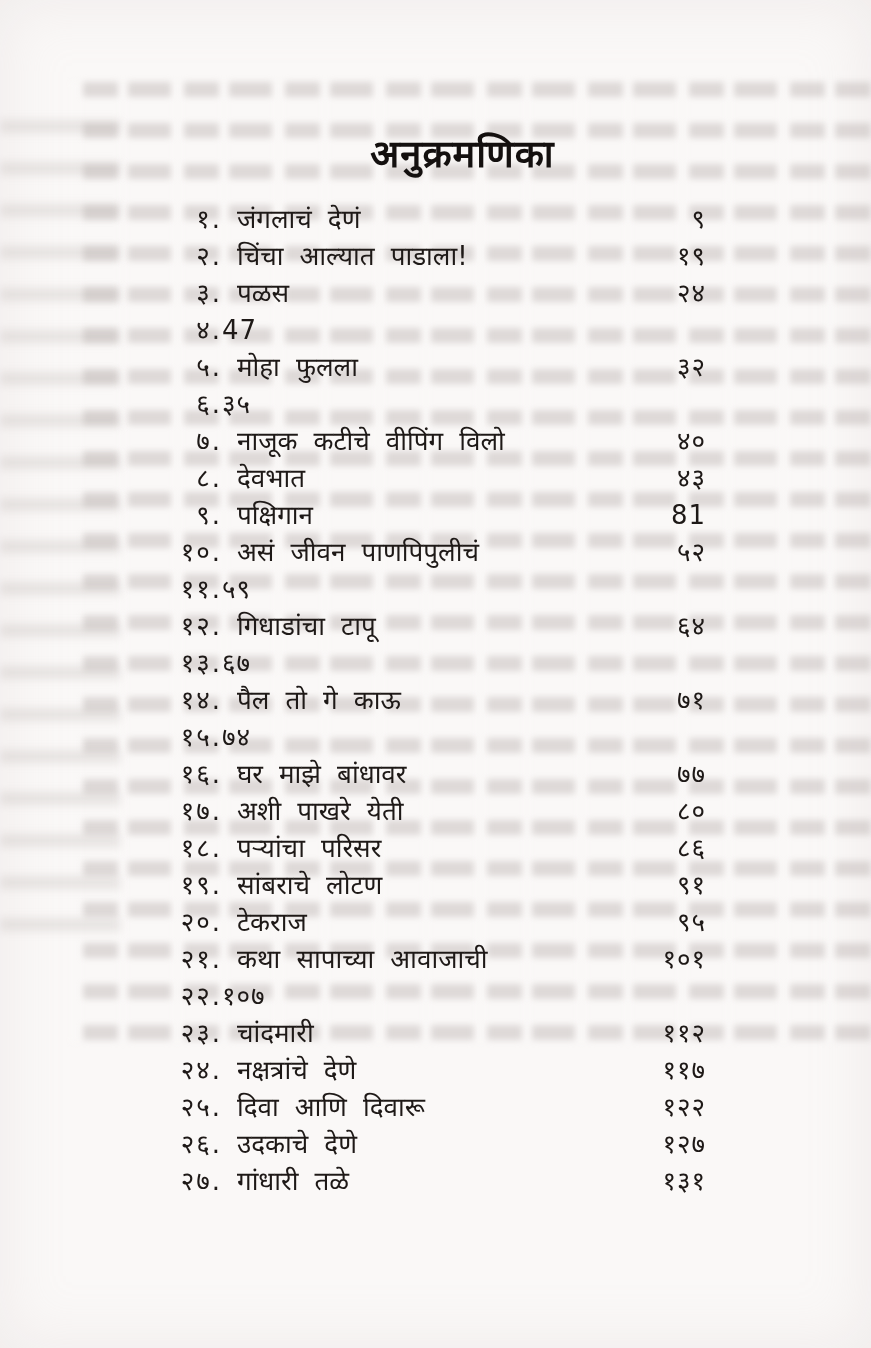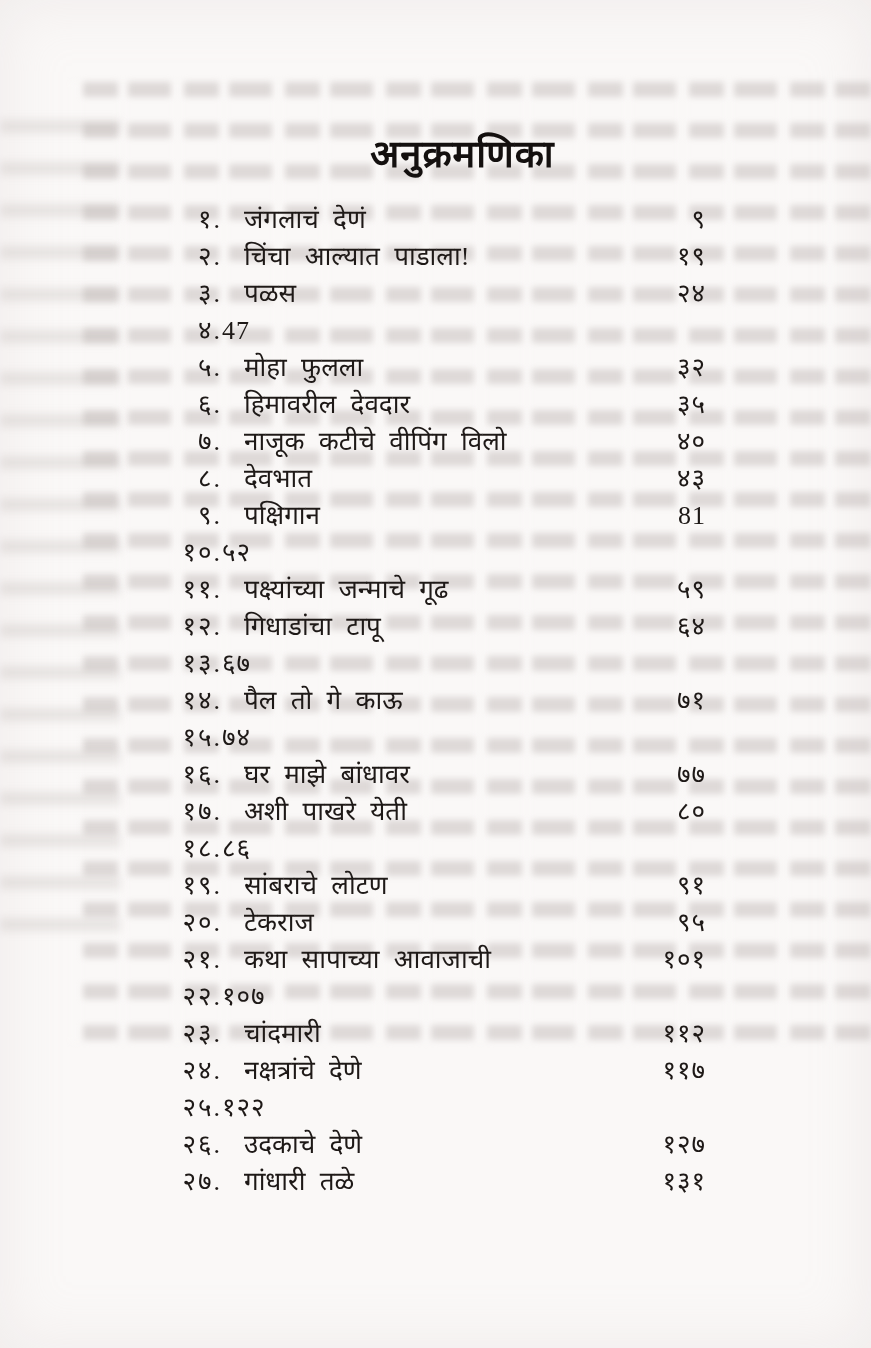--- a/index.html
+++ b/index.html
@@ -12,21 +12,20 @@
     background: #f7f4f3;
     font-family: "DejaVu Sans", sans-serif;
     overflow: hidden;
   }
   .page {
     position: relative;
     width: 871px;
     height: 1348px;
     background: #faf8f7;
     box-shadow: inset 0 0 60px rgba(210,200,198,0.25);
-    font-family: Liberation Serif, serif;
   }
   
   .ghost-layer {
     position: absolute;
     left: 70px;
     right: 0;
     top: 82px;
     height: 960px;
     background:
       repeating-linear-gradient(90deg,
@@ -77,21 +76,21 @@
     color: #1e1917;
     white-space: nowrap;
   }
   .num {
     width: 52px;
     text-align: right;
     letter-spacing: 2px;
   }
   .ttl {
     flex: 1;
-    margin-left: 22px;
+    margin-left: 15px;
     word-spacing: 0.30em;
   }
   .pg {
     text-align: right;
     letter-spacing: 1px;
   }
 </style>
 </head>
 <body>
 
@@ -119,45 +118,44 @@
     <span class="num">४.</span>
     <span class="pg">47</span>
   </div>
       <div class="row">
     <span class="num">५.</span>
     <span class="ttl">मोहा फुलला</span>
     <span class="pg">३२</span>
   </div>
       <div class="row">
     <span class="num">६.</span>
-    <span class="ttl">हिमावरील देवदार</span>
     <span class="pg">३५</span>
   </div>
       <div class="row">
     <span class="num">७.</span>
     <span class="ttl">नाजूक कटीचे वीपिंग विलो</span>
     <span class="pg">४०</span>
   </div>
       <div class="row">
     <span class="num">८.</span>
     <span class="ttl">देवभात</span>
     <span class="pg">४३</span>
   </div>
       <div class="row">
     <span class="num">९.</span>
     <span class="ttl">पक्षिगान</span>
     <span class="pg">81</span>
   </div>
       <div class="row">
     <span class="num">१०.</span>
+    <span class="ttl">असं जीवन पाणपिपुलीचं</span>
     <span class="pg">५२</span>
   </div>
       <div class="row">
     <span class="num">११.</span>
-    <span class="ttl">पक्ष्यांच्या जन्माचे गूढ</span>
     <span class="pg">५९</span>
   </div>
       <div class="row">
     <span class="num">१२.</span>
     <span class="ttl">गिधाडांचा टापू</span>
     <span class="pg">६४</span>
   </div>
       <div class="row">
     <span class="num">१३.</span>
     <span class="pg">६७</span>
@@ -176,20 +174,21 @@
     <span class="ttl">घर माझे बांधावर</span>
     <span class="pg">७७</span>
   </div>
       <div class="row">
     <span class="num">१७.</span>
     <span class="ttl">अशी पाखरे येती</span>
     <span class="pg">८०</span>
   </div>
       <div class="row">
     <span class="num">१८.</span>
+    <span class="ttl">पऱ्यांचा परिसर</span>
     <span class="pg">८६</span>
   </div>
       <div class="row">
     <span class="num">१९.</span>
     <span class="ttl">सांबराचे लोटण</span>
     <span class="pg">९१</span>
   </div>
       <div class="row">
     <span class="num">२०.</span>
     <span class="ttl">टेकराज</span>
@@ -209,20 +208,21 @@
     <span class="ttl">चांदमारी</span>
     <span class="pg">११२</span>
   </div>
       <div class="row">
     <span class="num">२४.</span>
     <span class="ttl">नक्षत्रांचे देणे</span>
     <span class="pg">११७</span>
   </div>
       <div class="row">
     <span class="num">२५.</span>
+    <span class="ttl">दिवा आणि दिवारू</span>
     <span class="pg">१२२</span>
   </div>
       <div class="row">
     <span class="num">२६.</span>
     <span class="ttl">उदकाचे देणे</span>
     <span class="pg">१२७</span>
   </div>
       <div class="row">
     <span class="num">२७.</span>
     <span class="ttl">गांधारी तळे</span>

